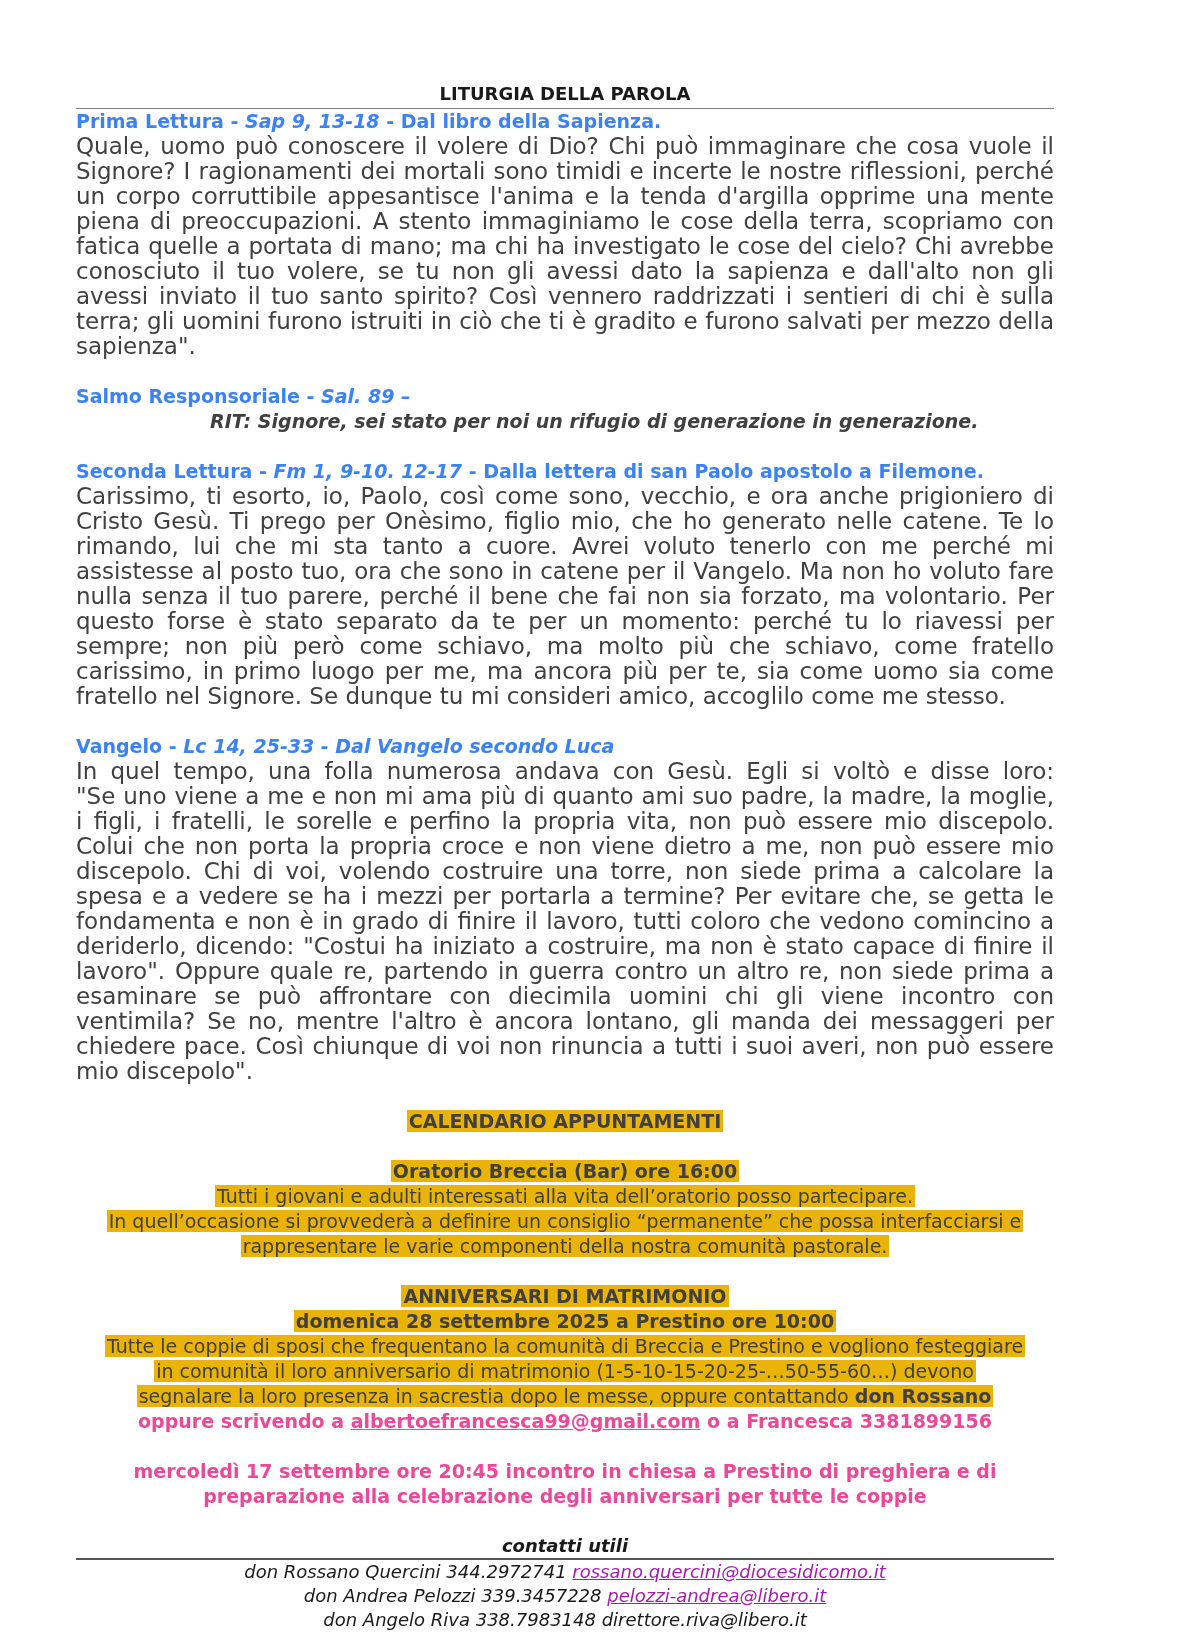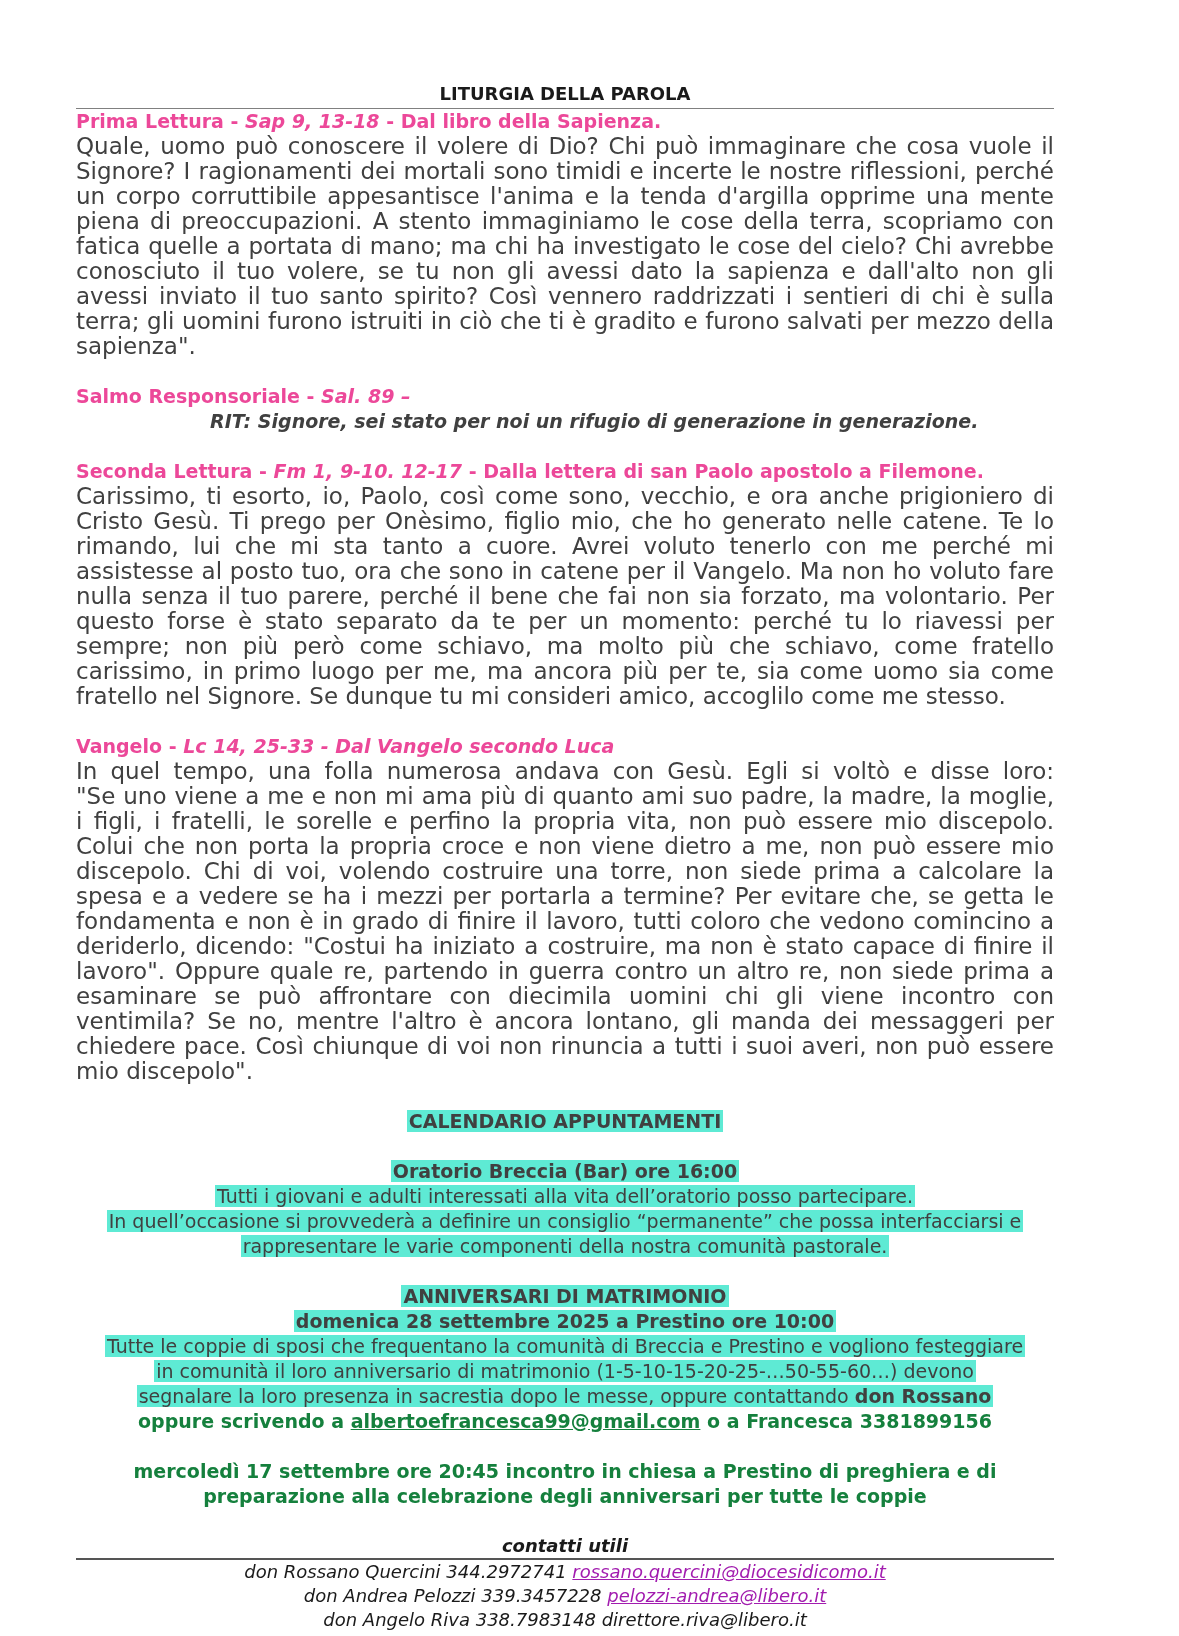--- a/index.html
+++ b/index.html
@@ -2,30 +2,30 @@
 <html><head>
   <meta charset="utf-8">
   <style>
     html, body { margin: 0; padding: 0; background: #ffffff; }
     body { width: 1179px; height: 1636px; position: relative; overflow: hidden;
       font-family: "DejaVu Sans", sans-serif; color: #404040; }
     .page { position: absolute; left: 76px; top: 80px; width: 978px; }
     .title { text-align: center; font-weight: bold; font-size: 18px; color: #1a1a1a; line-height: 28px; }
     .rule { border-top: 1.5px solid #808080; }
     .rule.dark { border-top: 2px solid #555; }
-    .sec-head { font-weight: bold; font-size: 19px; line-height: 25px; color: #ec4899; }
+    .sec-head { font-weight: bold; font-size: 19px; line-height: 25px; color: #3b82f6; }
     .sec-head i { font-style: italic; }
     .body-text { font-size: 23px; line-height: 25px; text-align: justify; color: #404040; }
     .rit { font-weight: bold; font-style: italic; font-size: 19px; line-height: 25px; padding-left: 134px; }
     .gap { height: 25px; }
     .center { text-align: center; }
-    .hl { background: #5eead4; padding: 0 2px; }
+    .hl { background: #eab308; padding: 0 2px; }
     .cal-title { font-weight: bold; font-size: 19px; line-height: 25px; }
     .cal-line { font-size: 19px; line-height: 25px; }
-    .black { color: #15803d; }
+    .black { color: #ec4899; }
     .bold { font-weight: bold; }
     .link-u { text-decoration: underline; }
     .contacts { font-style: italic; font-size: 18px; line-height: 24px; color: #1a1a1a; text-align: center; }
     .contacts a { color: #a21caf; text-decoration: underline; }
   </style>
 </head>
 <body>
 
 <div class="page">
   <div class="title">LITURGIA DELLA PAROLA</div>

